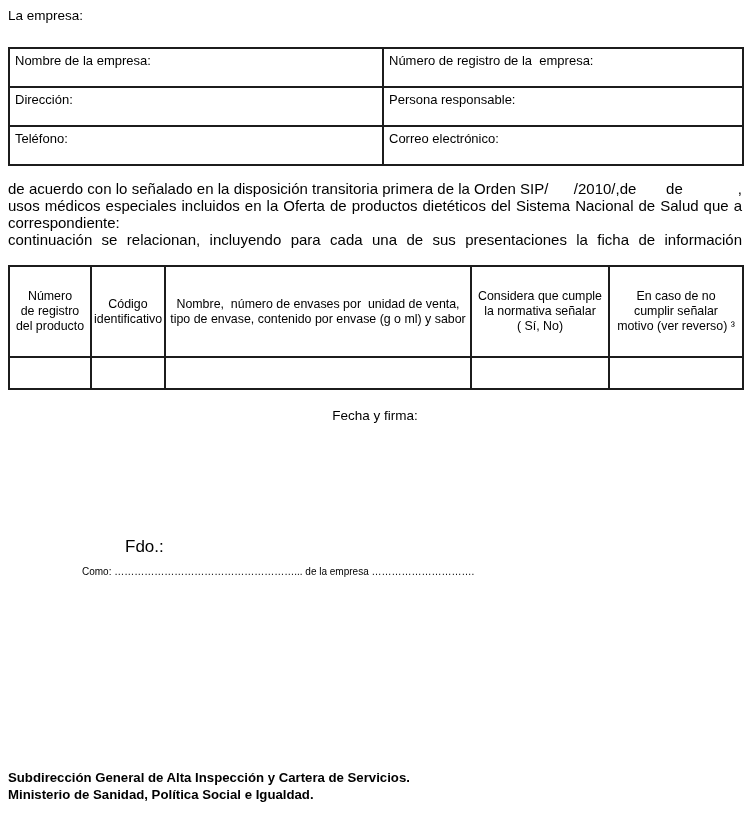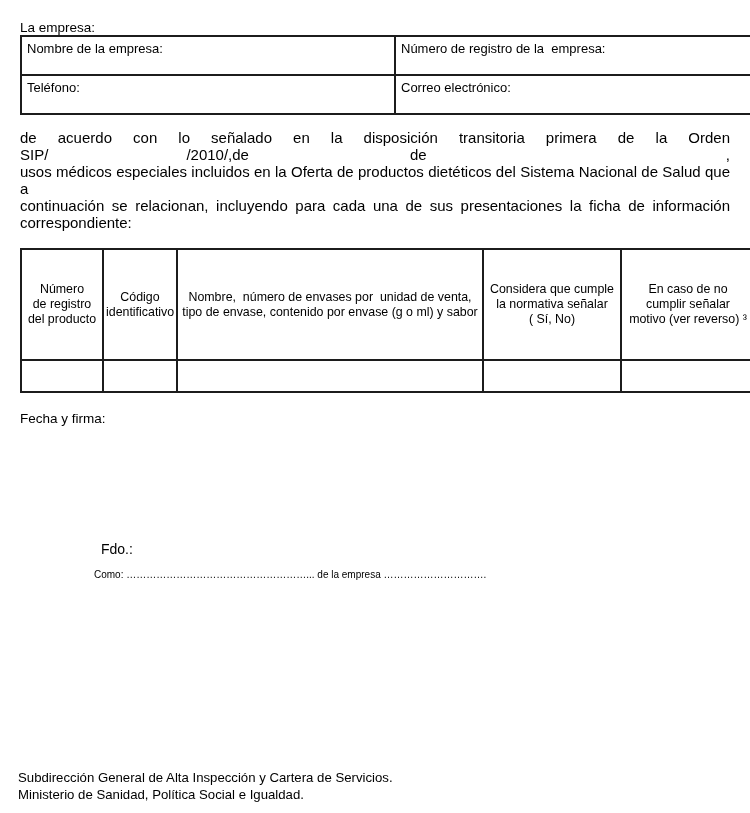--- a/index.html
+++ b/index.html
@@ -4,33 +4,33 @@
 <style>
   html, body { margin: 0; padding: 0; background: #ffffff; }
   body {
     width: 750px; height: 813px;
     font-family: "Liberation Sans", sans-serif;
     color: #000;
   }
   .page {
     position: relative;
     width: 750px; height: 813px;
-    padding: 20px; box-sizing: border-box;
+    padding: 8px; box-sizing: border-box;
     background: #fff;
     overflow: hidden;
   }
   .intro {
     font-size: 13.5px; line-height: 15px;
   }
   table {
     border-collapse: collapse;
     table-layout: fixed;
     width: 734px;
   }
-  .company-table { margin-top: 0; }
+  .company-table { margin-top: 24px; }
   .company-table td {
     border: 2px solid #1c1c1c;
     font-size: 13px; line-height: 15px;
     vertical-align: top;
     padding: 4px 5px;
     height: 29px;
     overflow: hidden;
   }
   .para { margin-top: 14px; }
   .jline {
@@ -49,70 +49,75 @@
     font-size: 12.4px; line-height: 15px;
     white-space: pre;
     text-align: center;
     vertical-align: middle;
     padding: 2px 2px;
   }
   .product-table th.left-head {
     text-align: center;
     padding: 2px 4px;
   }
-  .product-table thead tr { height: 111px; }
+  .product-table thead tr { height: 91px; }
   .product-table tbody tr { height: 32px; }
   .fecha {
     margin-top: 18px;
+    text-align: center;
     font-size: 13.5px; line-height: 15px;
   }
   .fdo {
-    margin: 116px 0 0 81px;
-    font-size: 14px; line-height: 15px;
+    margin: 116px 0 0 117px;
+    font-size: 17px; line-height: 15px;
   }
   .como {
     margin: 10px 0 0 74px;
     font-size: 10px; line-height: 16px;
     white-space: nowrap;
   }
   .footer {
     position: absolute;
-    left: 18px; bottom: 10px;
-    font-size: 13.2px; line-height: 17px;
+    left: 8px; bottom: 10px;
+    font-size: 13.2px; line-height: 17px; font-weight: bold;
   }
 </style>
 </head>
 <body>
 
 <div class="page">
 
   <div class="intro">La empresa:</div>
 
   <table class="company-table">
     <colgroup>
       <col style="width:374px">
       <col style="width:360px">
     </colgroup>
     <tbody>
       <tr>
         <td>Nombre de la empresa:</td>
         <td>Número de registro de la &nbsp;empresa:</td>
       </tr>
       <tr>
+        <td>Dirección:</td>
+        <td>Persona responsable:</td>
+      </tr>
+      <tr>
         <td>Teléfono:</td>
         <td>Correo electrónico:</td>
       </tr>
     </tbody>
   </table>
 
   <div class="para">
     <div class="jline">de acuerdo con lo señalado en la disposición transitoria primera de la Orden SIP/&nbsp;&nbsp;&nbsp;&nbsp;&nbsp;&nbsp;/2010/,de&nbsp;&nbsp;&nbsp;&nbsp;&nbsp;&nbsp;&nbsp;de&nbsp;&nbsp;&nbsp;&nbsp;&nbsp;&nbsp;&nbsp;&nbsp;&nbsp;&nbsp;&nbsp;&nbsp;&nbsp;,</div>
     <div class="jline">usos médicos especiales incluidos en la Oferta de productos dietéticos del Sistema Nacional de Salud que a</div>
+    <div class="jline last">correspondiente:</div>
     <div class="jline">continuación se relacionan, incluyendo para cada una de sus presentaciones la ficha de información</div>
-    <div class="jline last">correspondiente:</div>
   </div>
 
   <table class="product-table">
     <colgroup>
       <col style="width:82px">
       <col style="width:74px">
       <col style="width:306px">
       <col style="width:138px">
       <col style="width:134px">
     </colgroup>

